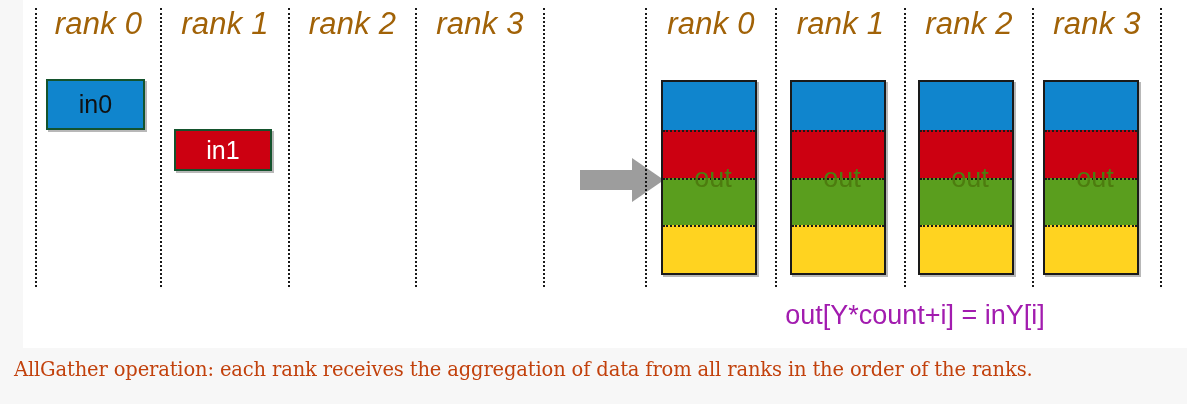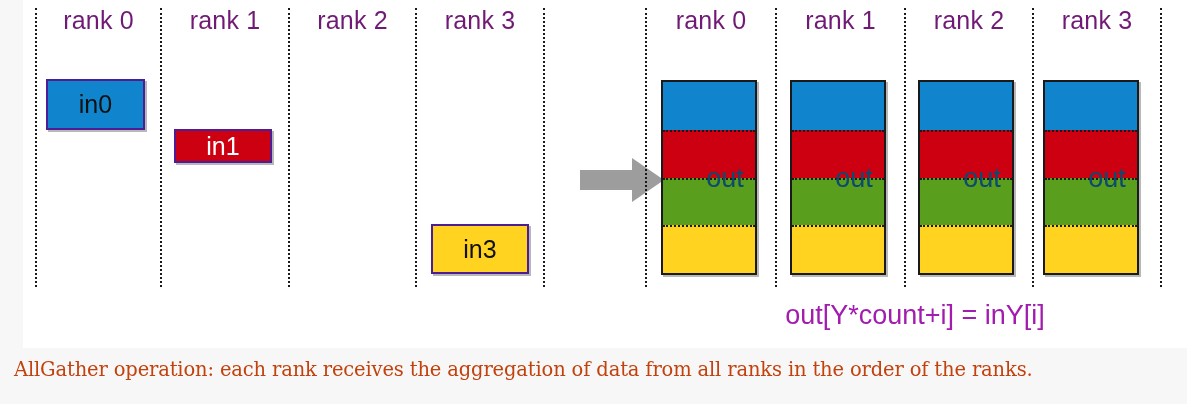--- a/index.html
+++ b/index.html
@@ -32,32 +32,33 @@
     width: 0;
     height: 279px;
     border-left: 2px dotted #1a1a1a;
   }
 
   
   .rank-label {
     position: absolute;
     top: 6px;
     text-align: center;
-    font-size: 25px;
+    font-size: 31px;
     font-weight: 400;
-    color: #701a75;
+    color: #a16207;
     letter-spacing: .2px;
     white-space: nowrap;
+    font-style: italic;
   }
 
   
   .in-box {
     position: absolute;
     box-sizing: border-box;
-    border: 2px solid #4c1d95;
+    border: 2px solid #14532d;
     display: flex;
     align-items: center;
     justify-content: center;
     font-size: 25px;
     font-weight: 400;
     box-shadow: 2px 2px 0 rgba(0,0,0,.28);
   }
 
   
   #arrow {
@@ -78,27 +79,27 @@
   .out-seg {
     box-sizing: border-box;
     width: 100%;
     height: 25%;
   }
   .out-seg.sep {
     border-top: 2px dotted #1a1a1a;
   }
   .out-label {
     position: absolute;
-    left: 16px;
+    left: 4px;
     width: 100%;
     top: 50%;
     transform: translateY(-50%);
     text-align: center;
     font-size: 27px;
-    color: #0c4a6e;
+    color: #4d7c0f;
     pointer-events: none;
   }
 
   
   #formula {
     position: absolute;
     left: 620px;
     top: 300px;
     width: 544px;
     text-align: center;
@@ -132,25 +133,22 @@
   <div class="divider" style="left:520px;"></div>
 
   <div class="rank-label" style="left:14px;width:123px;">rank 0</div>
   <div class="rank-label" style="left:139px;width:126px;">rank 1</div>
   <div class="rank-label" style="left:267px;width:125px;">rank 2</div>
   <div class="rank-label" style="left:394px;width:126px;">rank 3</div>
 
   <div class="in-box" style="left:23px;top:79px;width:99px;height:51px;background:#1085cd;color:#111111;">
     <span>in0</span>
   </div>
-  <div class="in-box" style="left:151px;top:129px;width:98px;height:34px;background:#cc0011;color:#ffffff;">
+  <div class="in-box" style="left:151px;top:129px;width:98px;height:42px;background:#cc0011;color:#ffffff;">
     <span>in1</span>
-  </div>
-  <div class="in-box" style="left:408px;top:224px;width:98px;height:50px;background:#ffd320;color:#111111;">
-    <span>in3</span>
   </div>
 
   <div id="arrow">
     <svg width="84" height="44" viewBox="0 0 84 44" xmlns="http://www.w3.org/2000/svg">
       <polygon points="0,12 52,12 52,0 84,22 52,44 52,32 0,32" fill="#9d9d9d"></polygon>
     </svg>
   </div>
 
   <div class="divider" style="left:622px;"></div>
   <div class="divider" style="left:752px;"></div>

